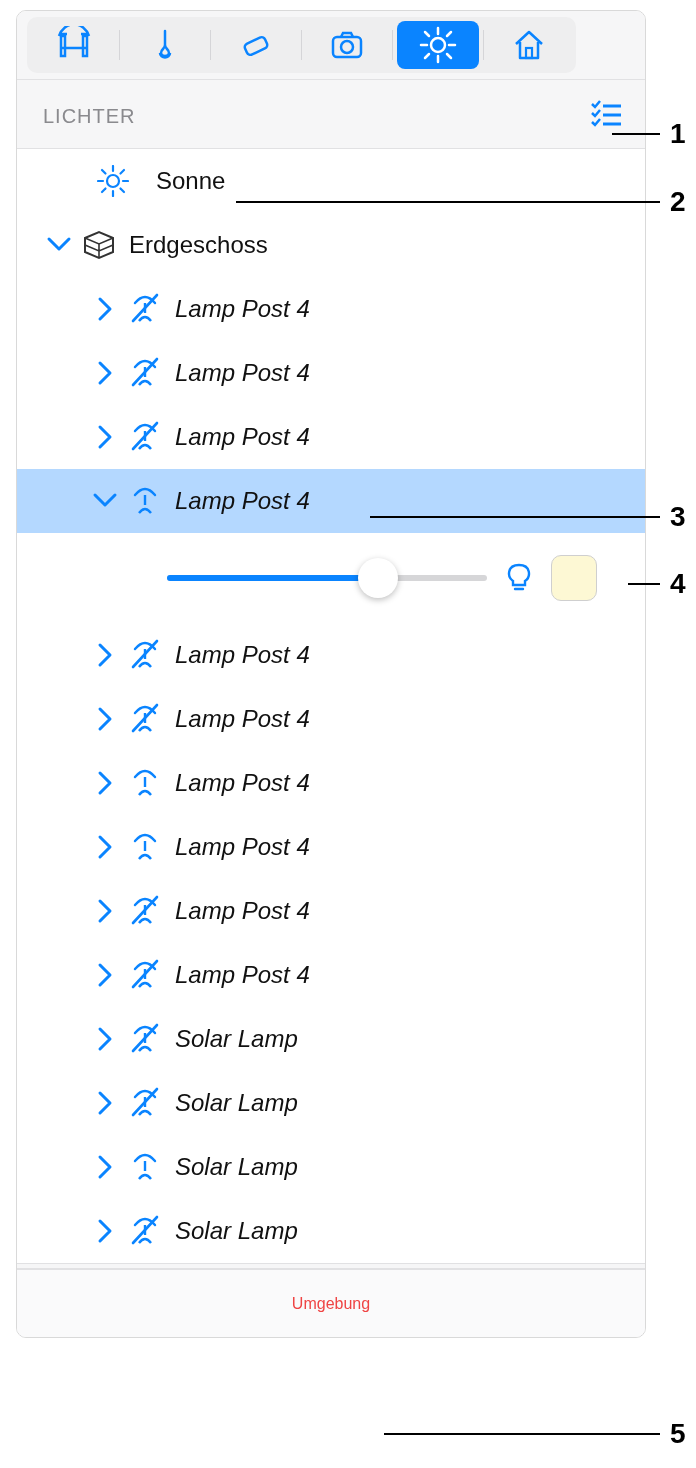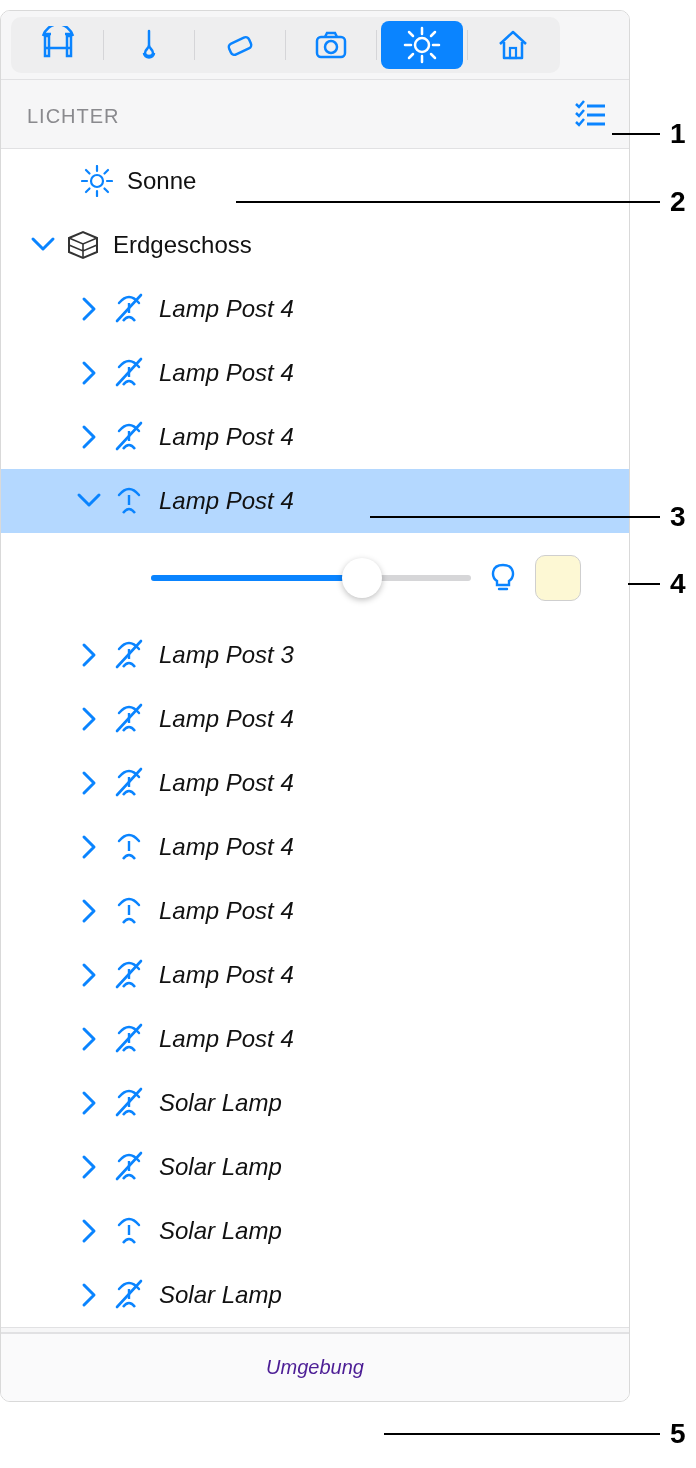--- a/index.html
+++ b/index.html
@@ -5,21 +5,21 @@
   * { box-sizing: border-box; margin: 0; padding: 0; }
   body {
     font-family: -apple-system, BlinkMacSystemFont, "Segoe UI", Helvetica, Arial, sans-serif;
     background: #fff;
     width: 696px;
     height: 1468px;
     position: relative;
   }
   .panel {
     position: absolute;
-    left: 0;
+    left: 16px;
     top: 10px;
     width: 630px;
     background: #fff;
     border: 1px solid #d9d9d9;
     border-radius: 10px;
     overflow: hidden;
   }
   .toolbar {
     display: flex;
     align-items: center;
@@ -95,21 +95,21 @@
     display: flex;
     justify-content: center;
     align-items: center;
     flex-shrink: 0;
   }
   .row .label {
     font-size: 24px;
     color: #111;
     padding-left: 6px;
   }
-  .row-sun { padding-left: 72px; }
+  .row-sun { padding-left: 72px; gap: 13px; }
   .slider-row {
     display: flex;
     align-items: center;
     height: 90px;
     padding-left: 150px;
     padding-right: 20px;
     gap: 16px;
   }
   .slider-track {
     position: relative;
@@ -145,24 +145,23 @@
   }
   .footer {
     border-top: 1px solid #e1e1e3;
     background: #fafafb;
     height: 68px;
     display: flex;
     align-items: center;
     justify-content: center;
   }
   .footer-link {
-    font-size: 20px;
-    color: #4c1d95;
+    font-size: 16px;
+    color: #ef4444;
     cursor: pointer;
-    font-style: italic;
   }
   .hr-thin {
     height: 6px;
     background: #f6f6f7;
     border-top: 1px solid #e1e1e3;
     border-bottom: 1px solid #e1e1e3;
   }
 
   
   .callout {
@@ -409,33 +408,20 @@
       <div class="slider-track">
         <div class="slider-fill"></div>
         <div class="slider-thumb"></div>
       </div>
       <span style="cursor:pointer"><svg width="32" height="34">
             <use href="#i-bulb"></use>
           </svg></span>
       <div class="color-swatch"></div>
     </div>
 
-    <div class="row child">
-      <span class="disclosure">
-          <svg width="26" height="28">
-            <use href="#i-chev-right"></use>
-          </svg>
-        </span>
-      <span class="icon-slot">
-          <svg width="32" height="32">
-            <use href="#i-lamp-off"></use>
-          </svg>
-        </span>
-      <span class="label">Lamp Post 3</span>
-    </div>
     <div class="row child">
       <span class="disclosure">
           <svg width="26" height="28">
             <use href="#i-chev-right"></use>
           </svg>
         </span>
       <span class="icon-slot">
           <svg width="32" height="32">
             <use href="#i-lamp-off"></use>
           </svg>

